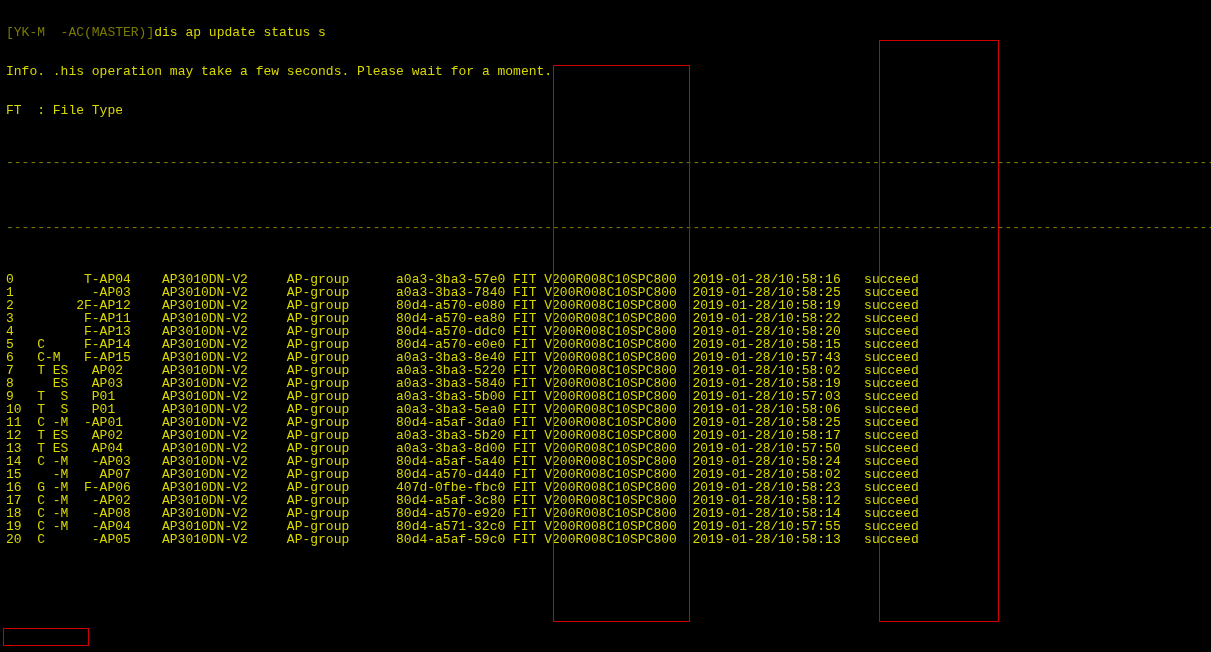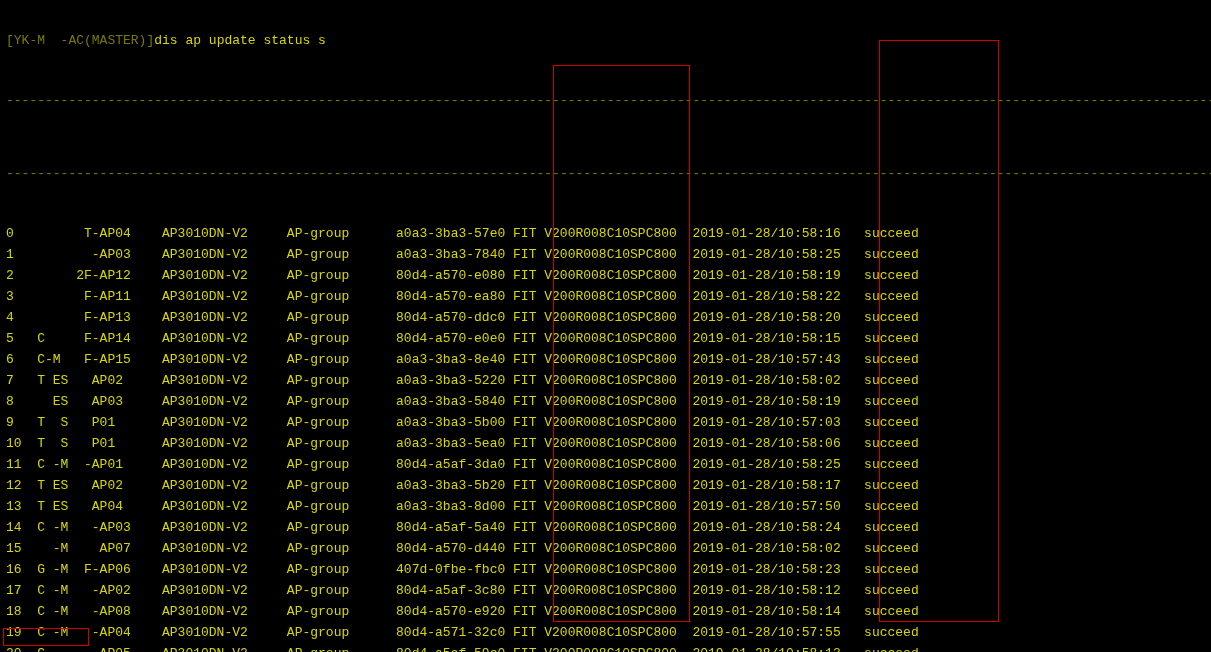--- a/index.html
+++ b/index.html
@@ -9,21 +9,21 @@
     font-family: "Consolas", "Courier New", monospace;
     font-size: 13px;
     color: #d8d800;
     width: 1211px;
   }
   .screen {
     padding: 0 6px 6px 6px;
     white-space: pre;
     line-height: 1.0;
   }
-  .line { white-space: pre; margin-top: 8px; }
+  .line { white-space: pre; }
   .yellow { color: #d8d800; }
   .olive  { color: #7a7a00; }
   .dashrow { letter-spacing: 0px; color: #808000; }
   .header-row span { color: #d8d800; }
   .cell { display: inline-block; }
   
   .c-id   { width: 4ch; }
   .c-name { width: 16ch; }
   .c-type { width: 16ch; }
   .c-grp  { width: 14ch; }
@@ -37,20 +37,22 @@
   .redbox { position: absolute; border: 1px solid #d00000; pointer-events: none; }
   #box-ver   { left: 553px;  top: 65px;  width: 135px; height: 555px; }
   #box-stat  { left: 879px;  top: 40px;  width: 118px; height: 580px; }
   #box-total { left: 3px;    top: 628px; width: 84px;  height: 16px; }
 </style>
 </head>
 <body>
 
 <div class="screen">
   <div class="line yellow"><span class="olive">[YK-M  -AC(MASTER)]</span><span>dis ap update status s</span></div>
+  <div class="line yellow">Info. .his operation may take a few seconds. Please wait for a moment.</div>
+  <div class="line yellow">FT  : File Type</div>
 
   <div class="line dashrow">-----------------------------------------------------------------------------------------------------------------------------------------------------------------------</div>
 
 
   <div class="line dashrow">-----------------------------------------------------------------------------------------------------------------------------------------------------------------------</div>
 
   <div id="rows-container"><div class="line yellow"><span class="cell c-id">0   </span><span class="cell c-name">      T-AP04    </span><span class="cell c-type">AP3010DN-V2     </span><span class="cell c-grp">AP-group      </span><span class="cell c-mac">a0a3-3ba3-57e0 </span><span class="cell c-ft">FIT </span><span class="cell c-ver">V200R008C10SPC800  </span><span class="cell c-time">2019-01-28/10:58:16   </span><span class="cell c-stat">succeed       </span></div><div class="line yellow"><span class="cell c-id">1   </span><span class="cell c-name">       -AP03    </span><span class="cell c-type">AP3010DN-V2     </span><span class="cell c-grp">AP-group      </span><span class="cell c-mac">a0a3-3ba3-7840 </span><span class="cell c-ft">FIT </span><span class="cell c-ver">V200R008C10SPC800  </span><span class="cell c-time">2019-01-28/10:58:25   </span><span class="cell c-stat">succeed       </span></div><div class="line yellow"><span class="cell c-id">2   </span><span class="cell c-name">     2F-AP12    </span><span class="cell c-type">AP3010DN-V2     </span><span class="cell c-grp">AP-group      </span><span class="cell c-mac">80d4-a570-e080 </span><span class="cell c-ft">FIT </span><span class="cell c-ver">V200R008C10SPC800  </span><span class="cell c-time">2019-01-28/10:58:19   </span><span class="cell c-stat">succeed       </span></div><div class="line yellow"><span class="cell c-id">3   </span><span class="cell c-name">      F-AP11    </span><span class="cell c-type">AP3010DN-V2     </span><span class="cell c-grp">AP-group      </span><span class="cell c-mac">80d4-a570-ea80 </span><span class="cell c-ft">FIT </span><span class="cell c-ver">V200R008C10SPC800  </span><span class="cell c-time">2019-01-28/10:58:22   </span><span class="cell c-stat">succeed       </span></div><div class="line yellow"><span class="cell c-id">4   </span><span class="cell c-name">      F-AP13    </span><span class="cell c-type">AP3010DN-V2     </span><span class="cell c-grp">AP-group      </span><span class="cell c-mac">80d4-a570-ddc0 </span><span class="cell c-ft">FIT </span><span class="cell c-ver">V200R008C10SPC800  </span><span class="cell c-time">2019-01-28/10:58:20   </span><span class="cell c-stat">succeed       </span></div><div class="line yellow"><span class="cell c-id">5   </span><span class="cell c-name">C     F-AP14    </span><span class="cell c-type">AP3010DN-V2     </span><span class="cell c-grp">AP-group      </span><span class="cell c-mac">80d4-a570-e0e0 </span><span class="cell c-ft">FIT </span><span class="cell c-ver">V200R008C10SPC800  </span><span class="cell c-time">2019-01-28/10:58:15   </span><span class="cell c-stat">succeed       </span></div><div class="line yellow"><span class="cell c-id">6   </span><span class="cell c-name">C-M   F-AP15    </span><span class="cell c-type">AP3010DN-V2     </span><span class="cell c-grp">AP-group      </span><span class="cell c-mac">a0a3-3ba3-8e40 </span><span class="cell c-ft">FIT </span><span class="cell c-ver">V200R008C10SPC800  </span><span class="cell c-time">2019-01-28/10:57:43   </span><span class="cell c-stat">succeed       </span></div><div class="line yellow"><span class="cell c-id">7   </span><span class="cell c-name">T ES   AP02     </span><span class="cell c-type">AP3010DN-V2     </span><span class="cell c-grp">AP-group      </span><span class="cell c-mac">a0a3-3ba3-5220 </span><span class="cell c-ft">FIT </span><span class="cell c-ver">V200R008C10SPC800  </span><span class="cell c-time">2019-01-28/10:58:02   </span><span class="cell c-stat">succeed       </span></div><div class="line yellow"><span class="cell c-id">8   </span><span class="cell c-name">  ES   AP03     </span><span class="cell c-type">AP3010DN-V2     </span><span class="cell c-grp">AP-group      </span><span class="cell c-mac">a0a3-3ba3-5840 </span><span class="cell c-ft">FIT </span><span class="cell c-ver">V200R008C10SPC800  </span><span class="cell c-time">2019-01-28/10:58:19   </span><span class="cell c-stat">succeed       </span></div><div class="line yellow"><span class="cell c-id">9   </span><span class="cell c-name">T  S   P01      </span><span class="cell c-type">AP3010DN-V2     </span><span class="cell c-grp">AP-group      </span><span class="cell c-mac">a0a3-3ba3-5b00 </span><span class="cell c-ft">FIT </span><span class="cell c-ver">V200R008C10SPC800  </span><span class="cell c-time">2019-01-28/10:57:03   </span><span class="cell c-stat">succeed       </span></div><div class="line yellow"><span class="cell c-id">10  </span><span class="cell c-name">T  S   P01      </span><span class="cell c-type">AP3010DN-V2     </span><span class="cell c-grp">AP-group      </span><span class="cell c-mac">a0a3-3ba3-5ea0 </span><span class="cell c-ft">FIT </span><span class="cell c-ver">V200R008C10SPC800  </span><span class="cell c-time">2019-01-28/10:58:06   </span><span class="cell c-stat">succeed       </span></div><div class="line yellow"><span class="cell c-id">11  </span><span class="cell c-name">C -M  -AP01     </span><span class="cell c-type">AP3010DN-V2     </span><span class="cell c-grp">AP-group      </span><span class="cell c-mac">80d4-a5af-3da0 </span><span class="cell c-ft">FIT </span><span class="cell c-ver">V200R008C10SPC800  </span><span class="cell c-time">2019-01-28/10:58:25   </span><span class="cell c-stat">succeed       </span></div><div class="line yellow"><span class="cell c-id">12  </span><span class="cell c-name">T ES   AP02     </span><span class="cell c-type">AP3010DN-V2     </span><span class="cell c-grp">AP-group      </span><span class="cell c-mac">a0a3-3ba3-5b20 </span><span class="cell c-ft">FIT </span><span class="cell c-ver">V200R008C10SPC800  </span><span class="cell c-time">2019-01-28/10:58:17   </span><span class="cell c-stat">succeed       </span></div><div class="line yellow"><span class="cell c-id">13  </span><span class="cell c-name">T ES   AP04     </span><span class="cell c-type">AP3010DN-V2     </span><span class="cell c-grp">AP-group      </span><span class="cell c-mac">a0a3-3ba3-8d00 </span><span class="cell c-ft">FIT </span><span class="cell c-ver">V200R008C10SPC800  </span><span class="cell c-time">2019-01-28/10:57:50   </span><span class="cell c-stat">succeed       </span></div><div class="line yellow"><span class="cell c-id">14  </span><span class="cell c-name">C -M   -AP03    </span><span class="cell c-type">AP3010DN-V2     </span><span class="cell c-grp">AP-group      </span><span class="cell c-mac">80d4-a5af-5a40 </span><span class="cell c-ft">FIT </span><span class="cell c-ver">V200R008C10SPC800  </span><span class="cell c-time">2019-01-28/10:58:24   </span><span class="cell c-stat">succeed       </span></div><div class="line yellow"><span class="cell c-id">15  </span><span class="cell c-name">  -M    AP07    </span><span class="cell c-type">AP3010DN-V2     </span><span class="cell c-grp">AP-group      </span><span class="cell c-mac">80d4-a570-d440 </span><span class="cell c-ft">FIT </span><span class="cell c-ver">V200R008C10SPC800  </span><span class="cell c-time">2019-01-28/10:58:02   </span><span class="cell c-stat">succeed       </span></div><div class="line yellow"><span class="cell c-id">16  </span><span class="cell c-name">G -M  F-AP06    </span><span class="cell c-type">AP3010DN-V2     </span><span class="cell c-grp">AP-group      </span><span class="cell c-mac">407d-0fbe-fbc0 </span><span class="cell c-ft">FIT </span><span class="cell c-ver">V200R008C10SPC800  </span><span class="cell c-time">2019-01-28/10:58:23   </span><span class="cell c-stat">succeed       </span></div><div class="line yellow"><span class="cell c-id">17  </span><span class="cell c-name">C -M   -AP02    </span><span class="cell c-type">AP3010DN-V2     </span><span class="cell c-grp">AP-group      </span><span class="cell c-mac">80d4-a5af-3c80 </span><span class="cell c-ft">FIT </span><span class="cell c-ver">V200R008C10SPC800  </span><span class="cell c-time">2019-01-28/10:58:12   </span><span class="cell c-stat">succeed       </span></div><div class="line yellow"><span class="cell c-id">18  </span><span class="cell c-name">C -M   -AP08    </span><span class="cell c-type">AP3010DN-V2     </span><span class="cell c-grp">AP-group      </span><span class="cell c-mac">80d4-a570-e920 </span><span class="cell c-ft">FIT </span><span class="cell c-ver">V200R008C10SPC800  </span><span class="cell c-time">2019-01-28/10:58:14   </span><span class="cell c-stat">succeed       </span></div><div class="line yellow"><span class="cell c-id">19  </span><span class="cell c-name">C -M   -AP04    </span><span class="cell c-type">AP3010DN-V2     </span><span class="cell c-grp">AP-group      </span><span class="cell c-mac">80d4-a571-32c0 </span><span class="cell c-ft">FIT </span><span class="cell c-ver">V200R008C10SPC800  </span><span class="cell c-time">2019-01-28/10:57:55   </span><span class="cell c-stat">succeed       </span></div><div class="line yellow"><span class="cell c-id">20  </span><span class="cell c-name">C      -AP05    </span><span class="cell c-type">AP3010DN-V2     </span><span class="cell c-grp">AP-group      </span><span class="cell c-mac">80d4-a5af-59c0 </span><span class="cell c-ft">FIT </span><span class="cell c-ver">V200R008C10SPC800  </span><span class="cell c-time">2019-01-28/10:58:13   </span><span class="cell c-stat">succeed       </span></div></div>
 
   
 

